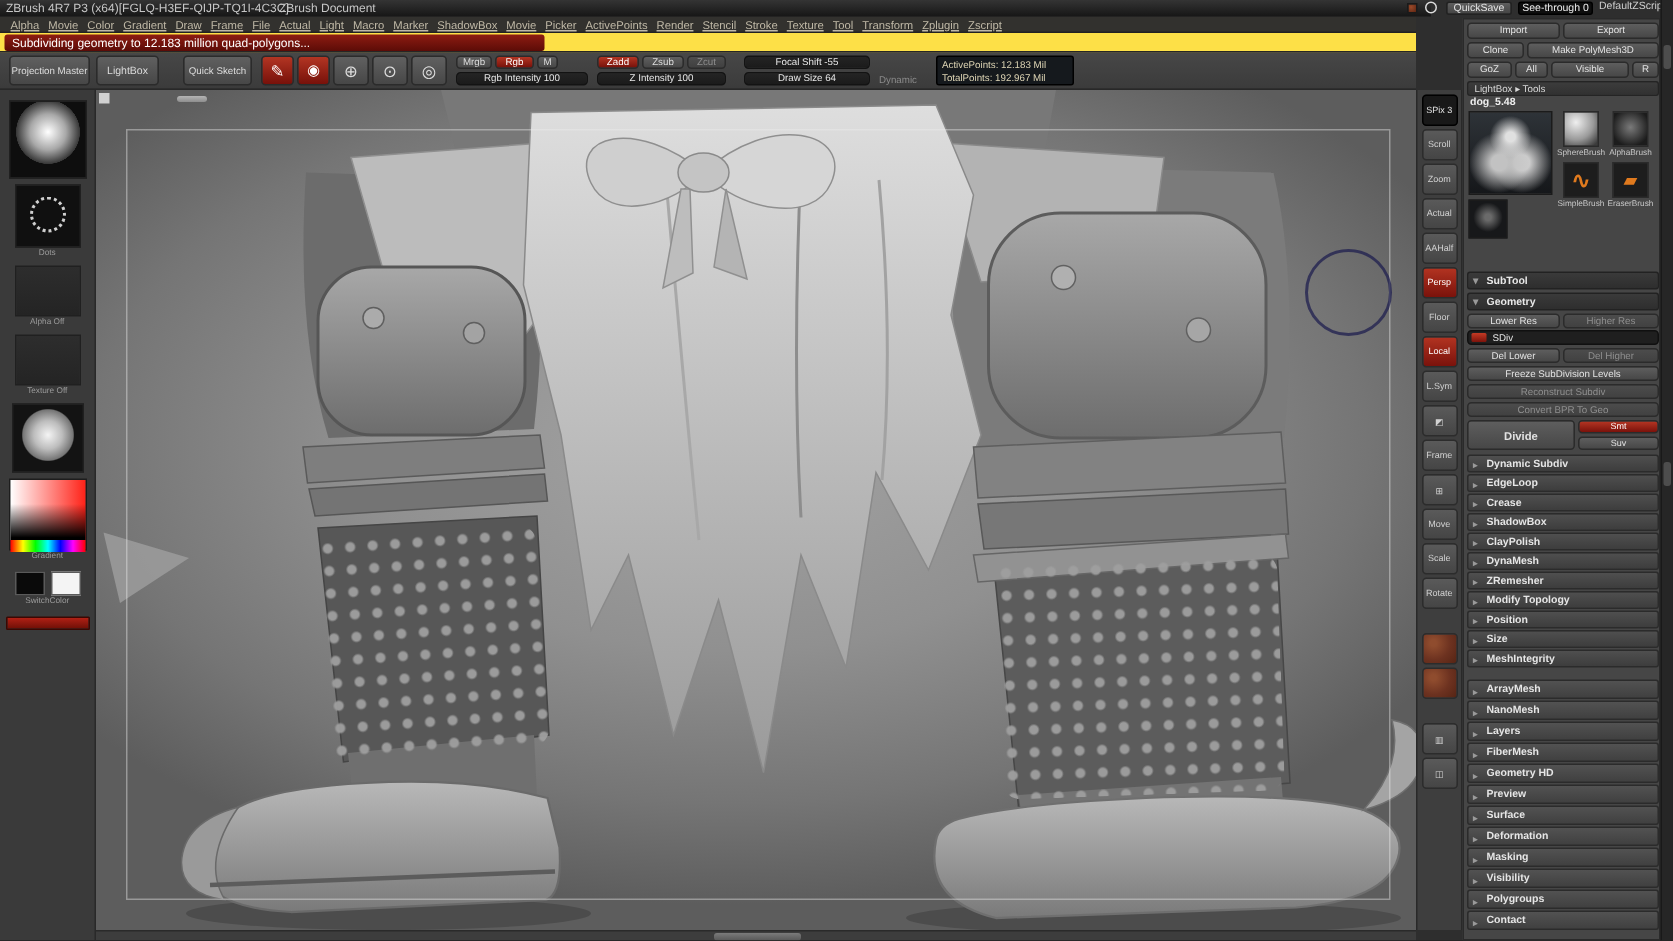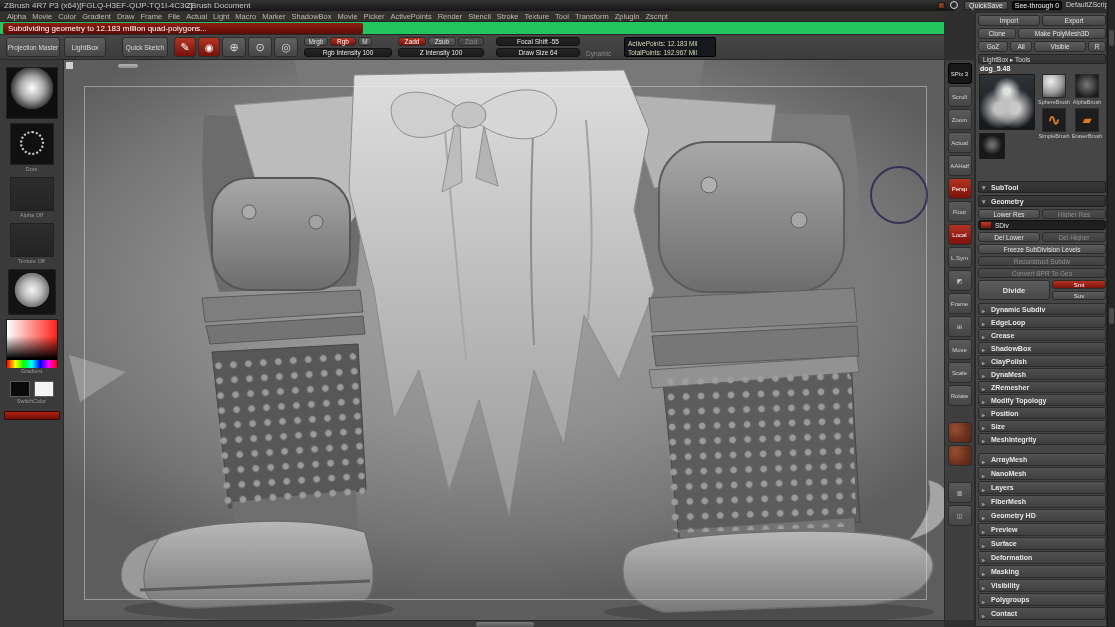--- a/index.html
+++ b/index.html
@@ -22,25 +22,25 @@
   .t-rust { position:absolute; left:938px; top:2px; width:7px; height:7px;
     background:radial-gradient(circle at 35% 35%, #9a4a2a, #5e2512); border:1px solid #1a1a1a; }
   .t-ring { position:absolute; left:950px; top:1px; width:8px; height:8px;
     border:1.5px solid #ddd; border-radius:50%; }
   .t-zscript { position:absolute; left:1066px; top:1.5px; font-size:7px; color:#cfcfcf; }
 
   
   .menubar { position:absolute; left:0; top:11px; width:944px; height:11px;
     background:#32312e; border-bottom:1px solid #222; display:flex; gap:6px;
     align-items:center; padding-left:7px; font-size:7.5px; color:#c0b9a7; z-index:5; }
-  .menu-item { cursor:default; white-space:nowrap; }
+  .menu-item { cursor:default; white-space:nowrap;text-decoration:underline; }
 
   
   .statusbar { position:absolute; left:0; top:22px; width:944px; height:13px;
-    background:#22c55e; border-bottom:1px solid #262626; z-index:5; }
+    background:#fde047; border-bottom:1px solid #262626; z-index:5; }
   .status-chip { position:absolute; left:3px; top:1px; width:360px; height:11px;
     background:linear-gradient(#8e1c12,#5c0c07); border-radius:2px; color:#fff;
     font-size:8px; line-height:11px; padding-left:5px; white-space:nowrap; overflow:hidden; }
 
   
   .shelf { position:absolute; left:0; top:35px; width:944px; height:25px;
     background:linear-gradient(#474747,#3b3b3b); border-bottom:1px solid #282828; z-index:5; }
   .btn { position:absolute; background:linear-gradient(#606060,#474747);
     border:1px solid #2b2b2b; border-radius:3px; color:#dcdcdc;
     display:flex; align-items:center; justify-content:center; text-align:center; }

